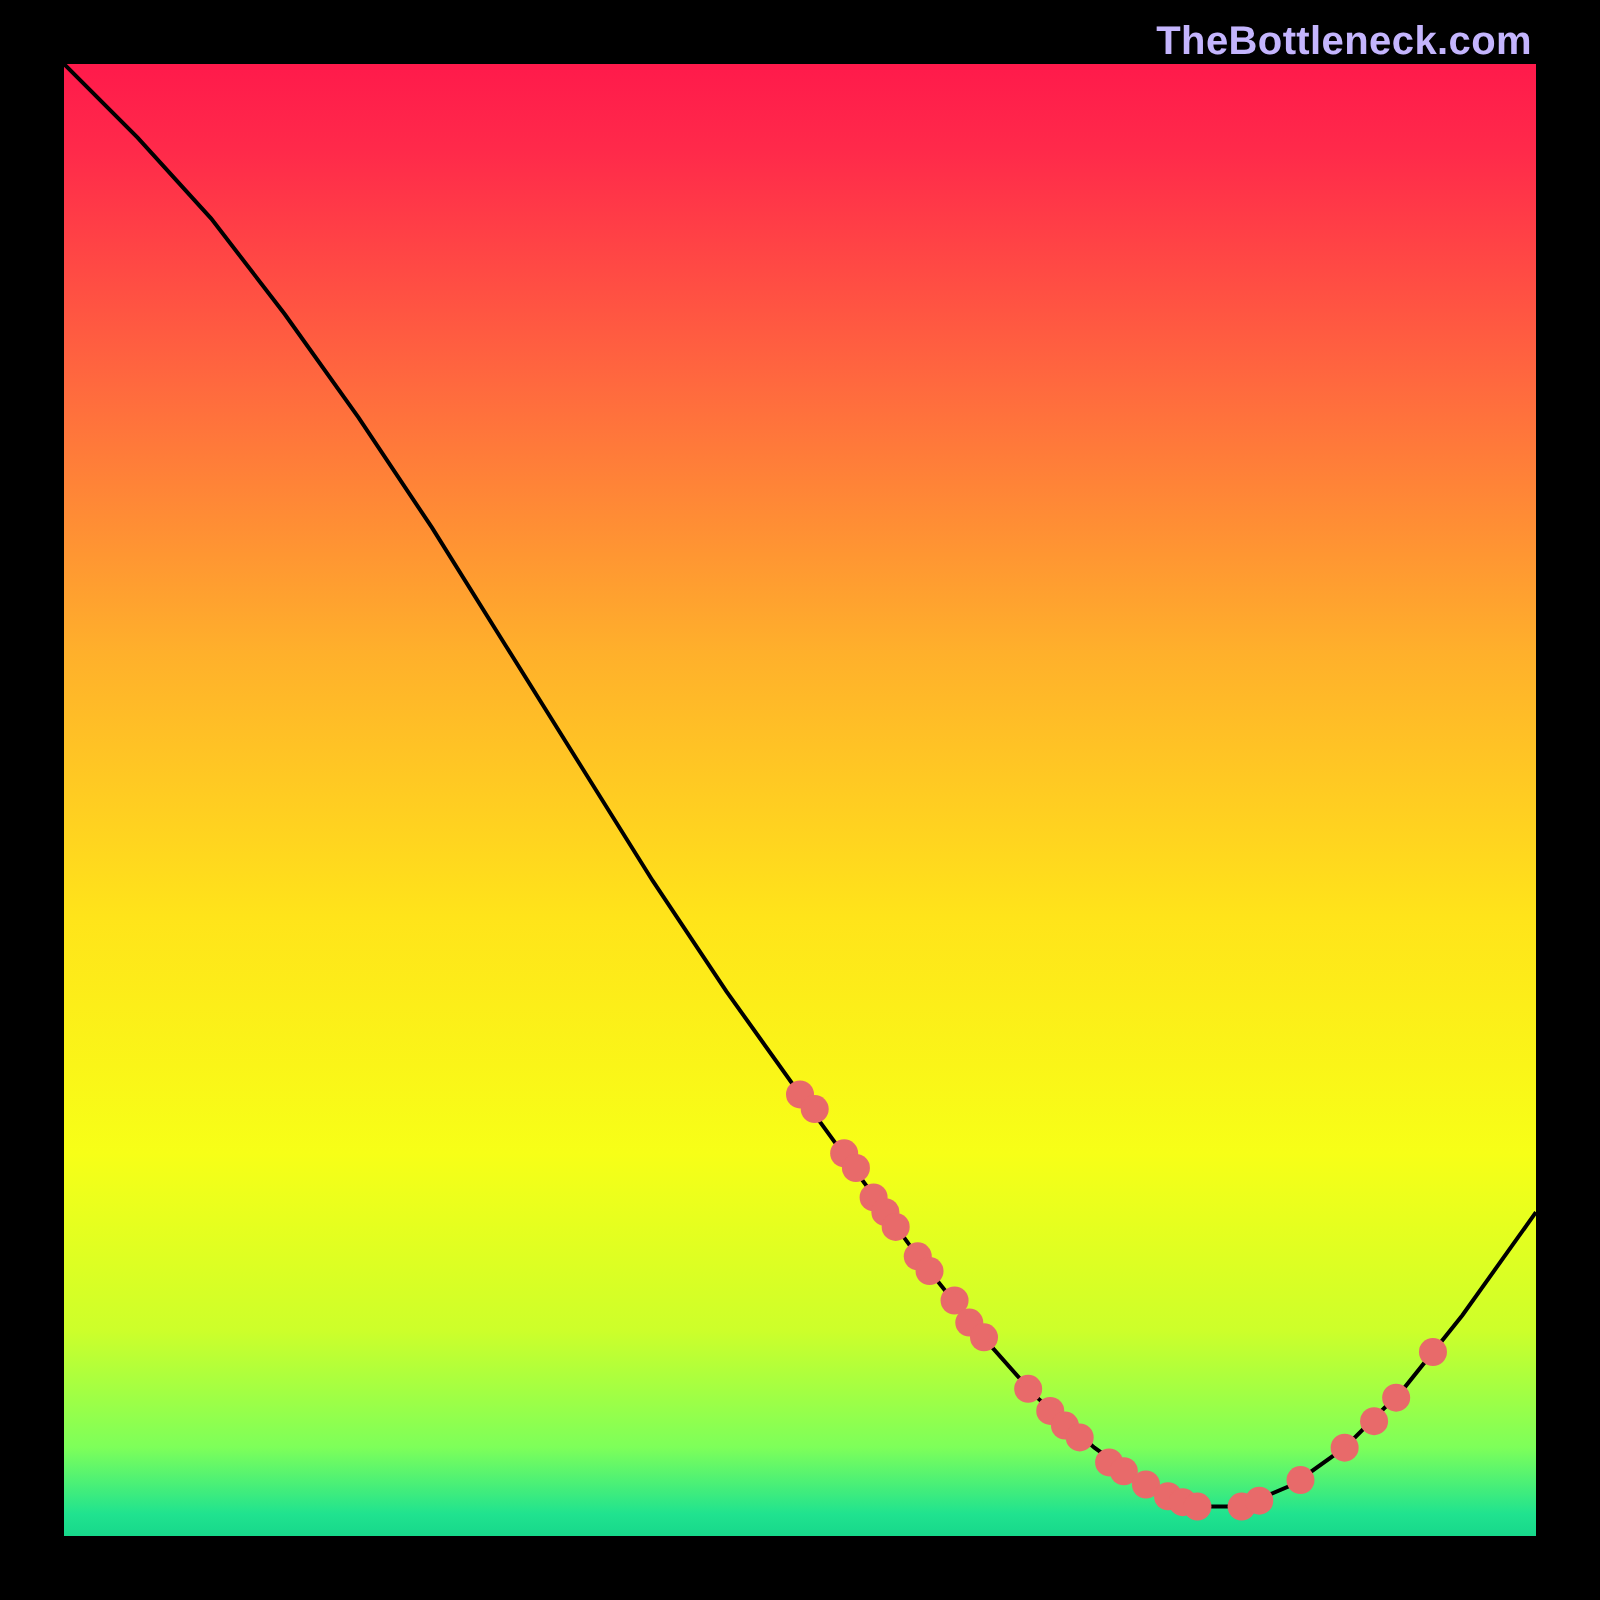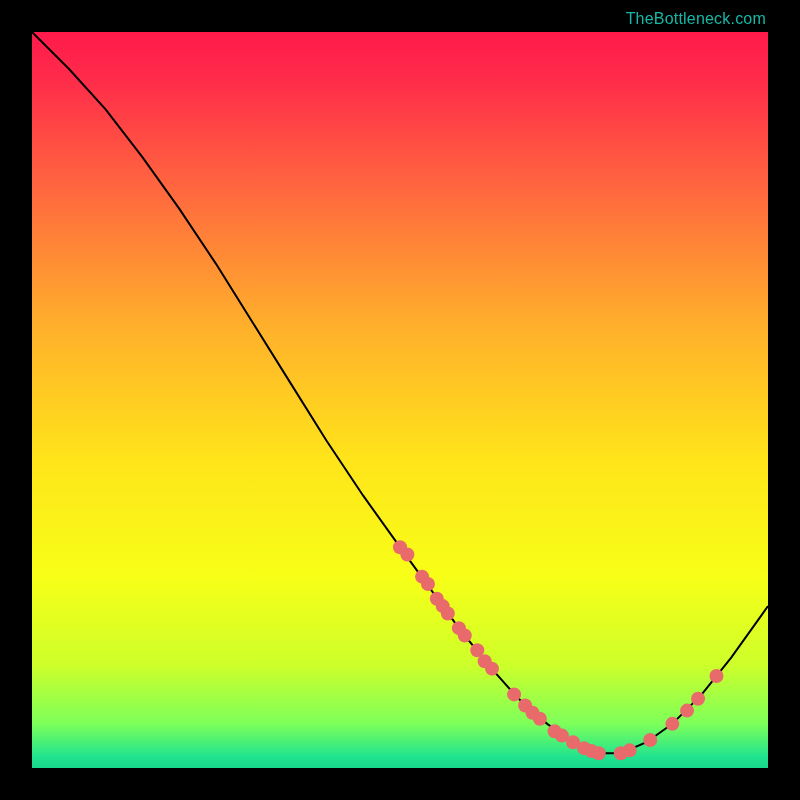--- a/index.html
+++ b/index.html
@@ -20,23 +20,23 @@
   .gradient-bg {
     position: absolute;
     left: 0; top: 0;
     width: 100%; height: 100%;
   }
   .watermark {
     position: absolute;
     right: 34px;
     top: 10px;
     font-family: Arial, Helvetica, sans-serif;
-    font-size: 16px;
-    font-weight: 400;
-    color: #14b8a6;
+    font-size: 20px;
+    font-weight: 700;
+    color: #c4b5fd;
     letter-spacing: 0.2px;
   }
   svg.overlay {
     position: absolute;
     left: 0; top: 0;
     width: 100%; height: 100%;
   }
 </style>
 </head>
 <body>

